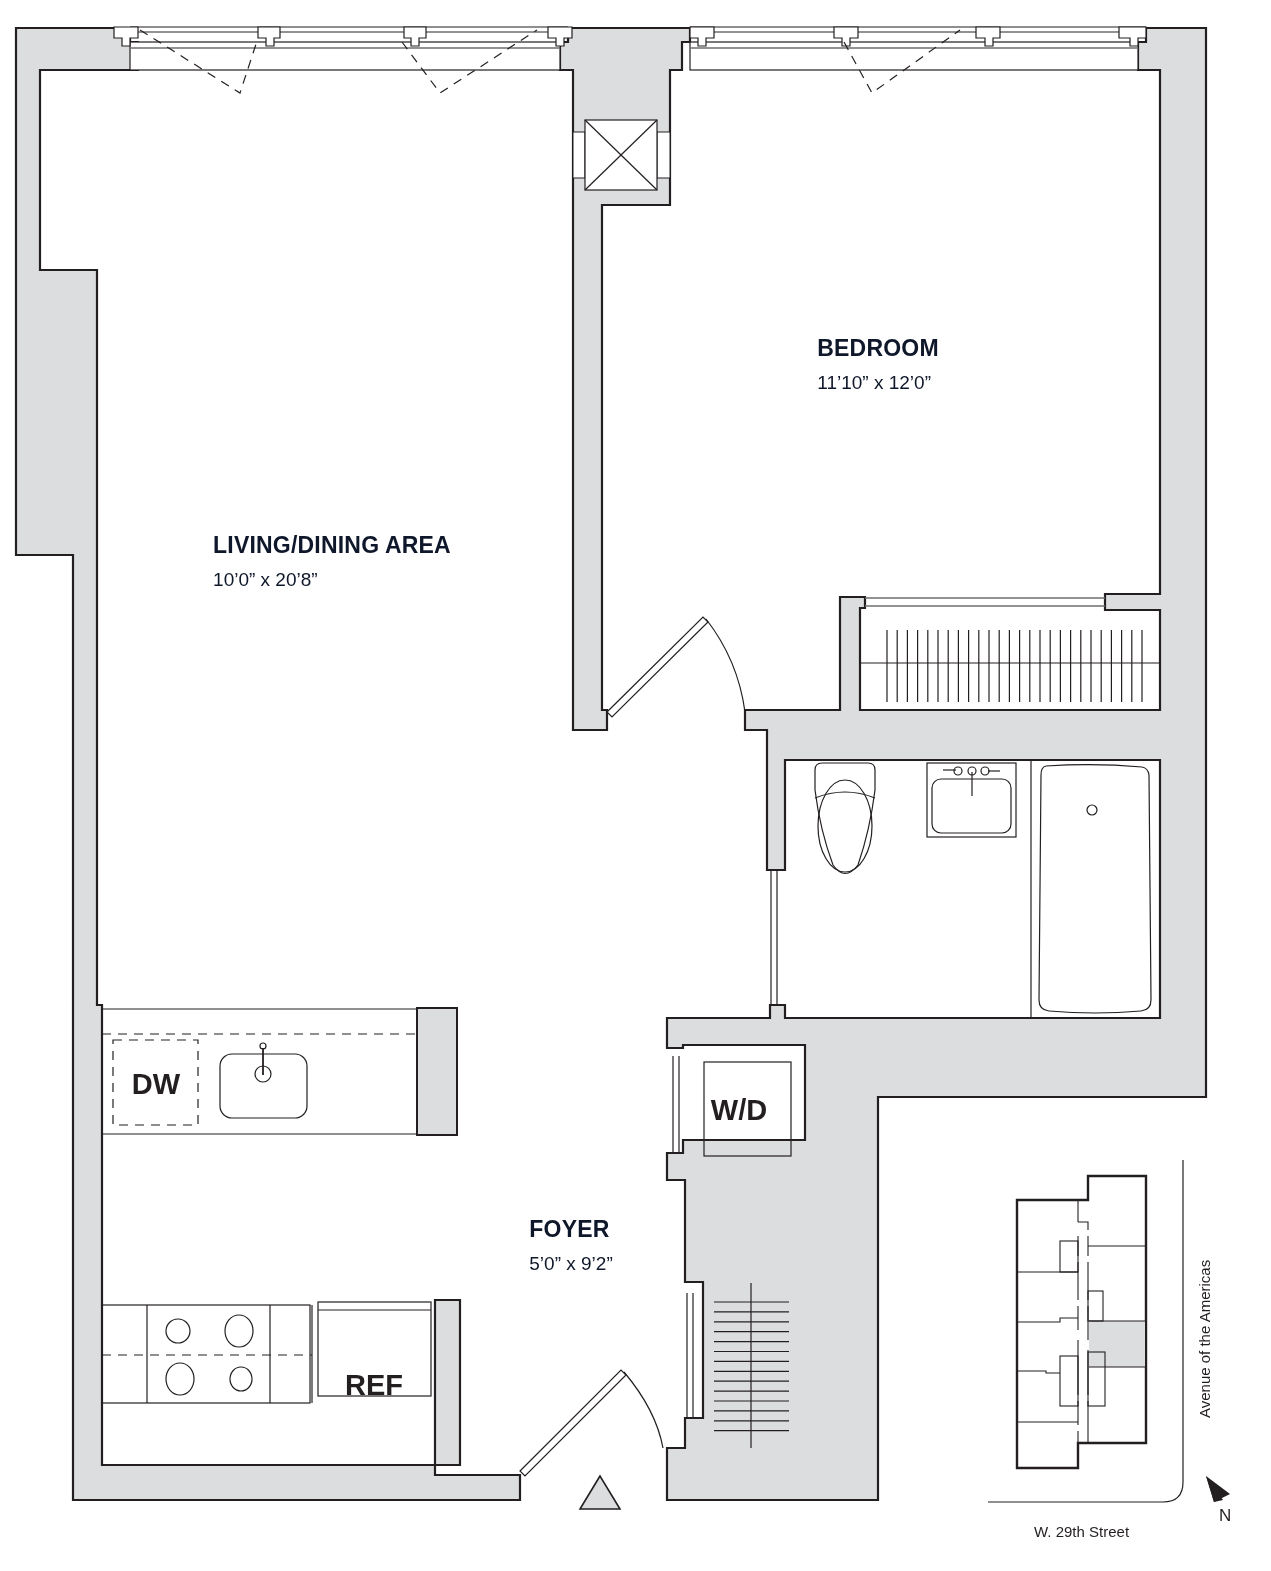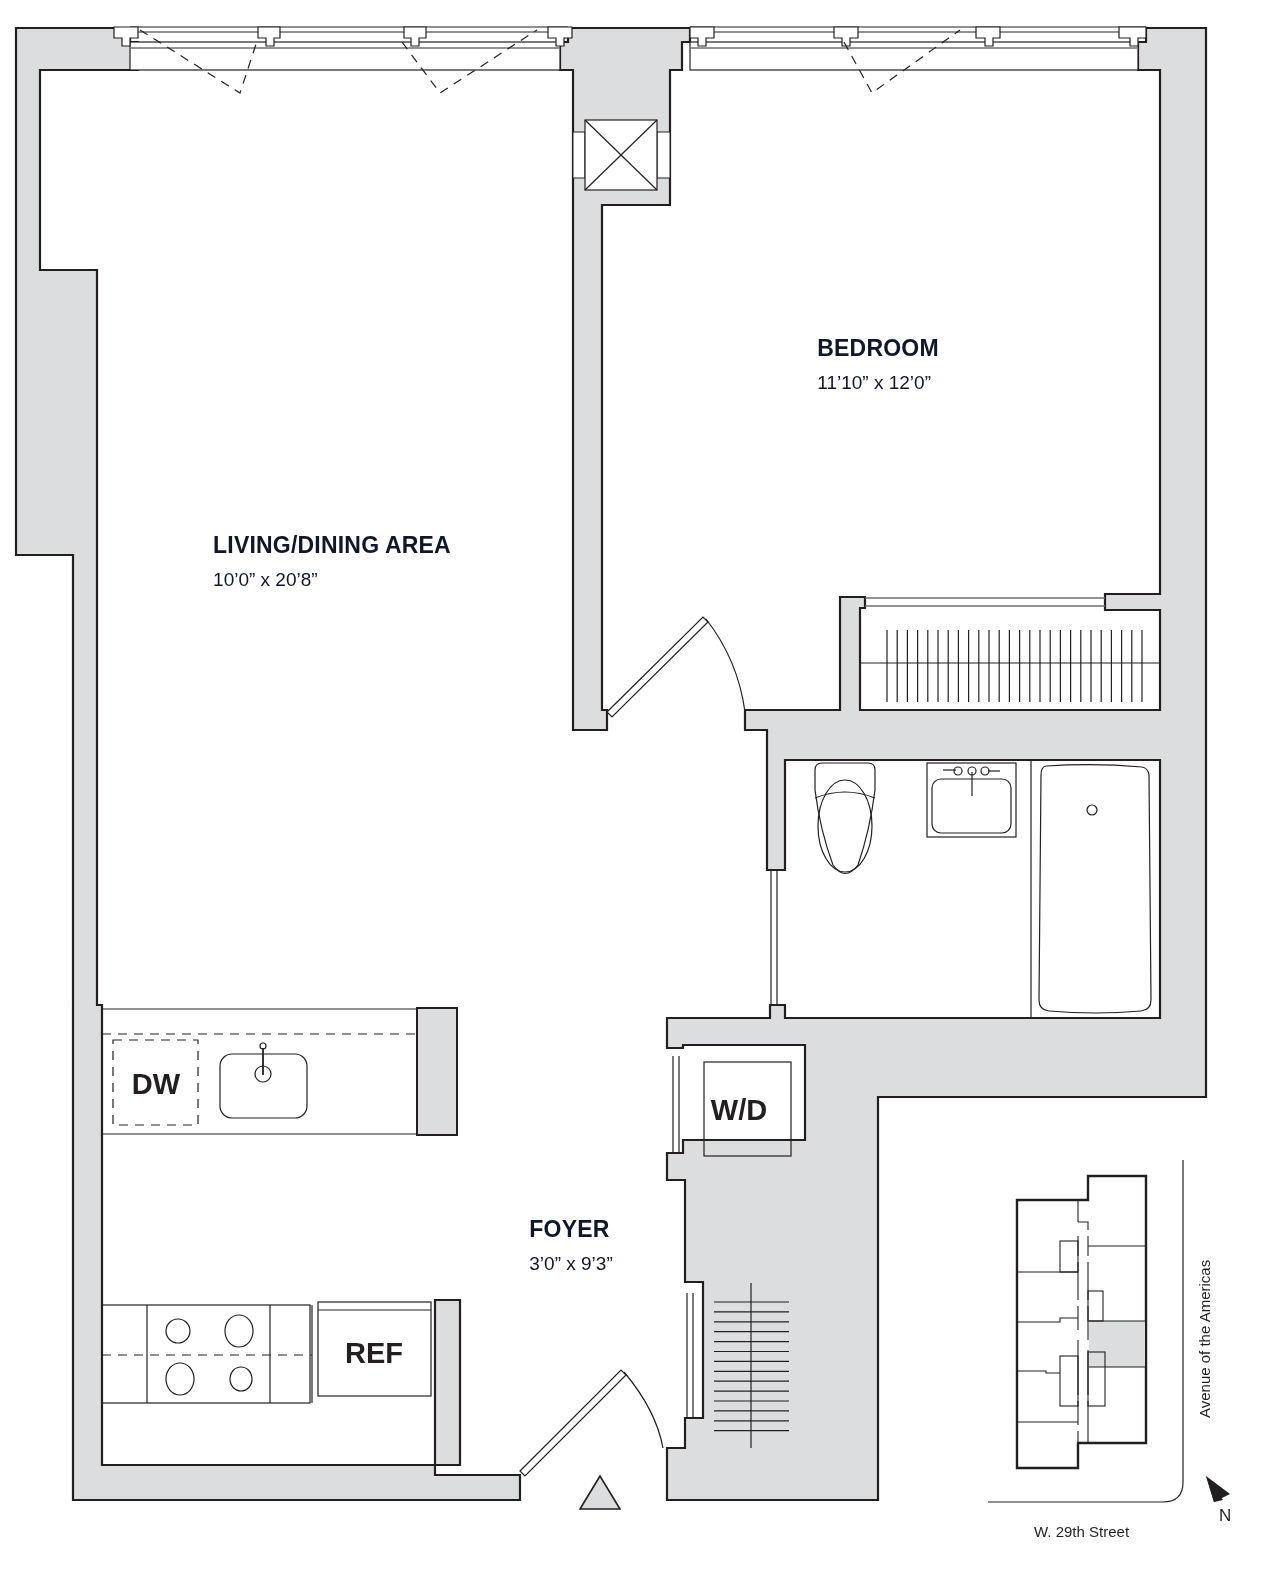--- a/index.html
+++ b/index.html
@@ -236,22 +236,22 @@
 <div class="label" style="left:332px; top:532px;">
   <div class="room-name">LIVING/DINING AREA</div>
   <div class="room-dim">10’0” x 20’8”</div>
 </div>
 <div class="label" style="left:878px; top:335px;">
   <div class="room-name">BEDROOM</div>
   <div class="room-dim">11’10” x 12’0”</div>
 </div>
 <div class="label" style="left:571px; top:1216px;">
   <div class="room-name">FOYER</div>
-  <div class="room-dim">3’0” x 9’3”</div>
+  <div class="room-dim">5’0” x 9’2”</div>
 </div>
 
 <div class="appl" style="left:156px; top:1084px;">DW</div>
-<div class="appl" style="left:374px; top:1353px;">REF</div>
+<div class="appl" style="left:374px; top:1385px;">REF</div>
 <div class="appl" style="left:739px; top:1110px;">W/D</div>
 
 <div class="street" style="left:1034px; top:1523px;">W. 29th Street</div>
 <div class="street street-v" style="left:1196px; top:1418px;">Avenue of the Americas</div>
 <div class="north" style="left:1219px; top:1506px;">N</div>
 
 </body></html>

